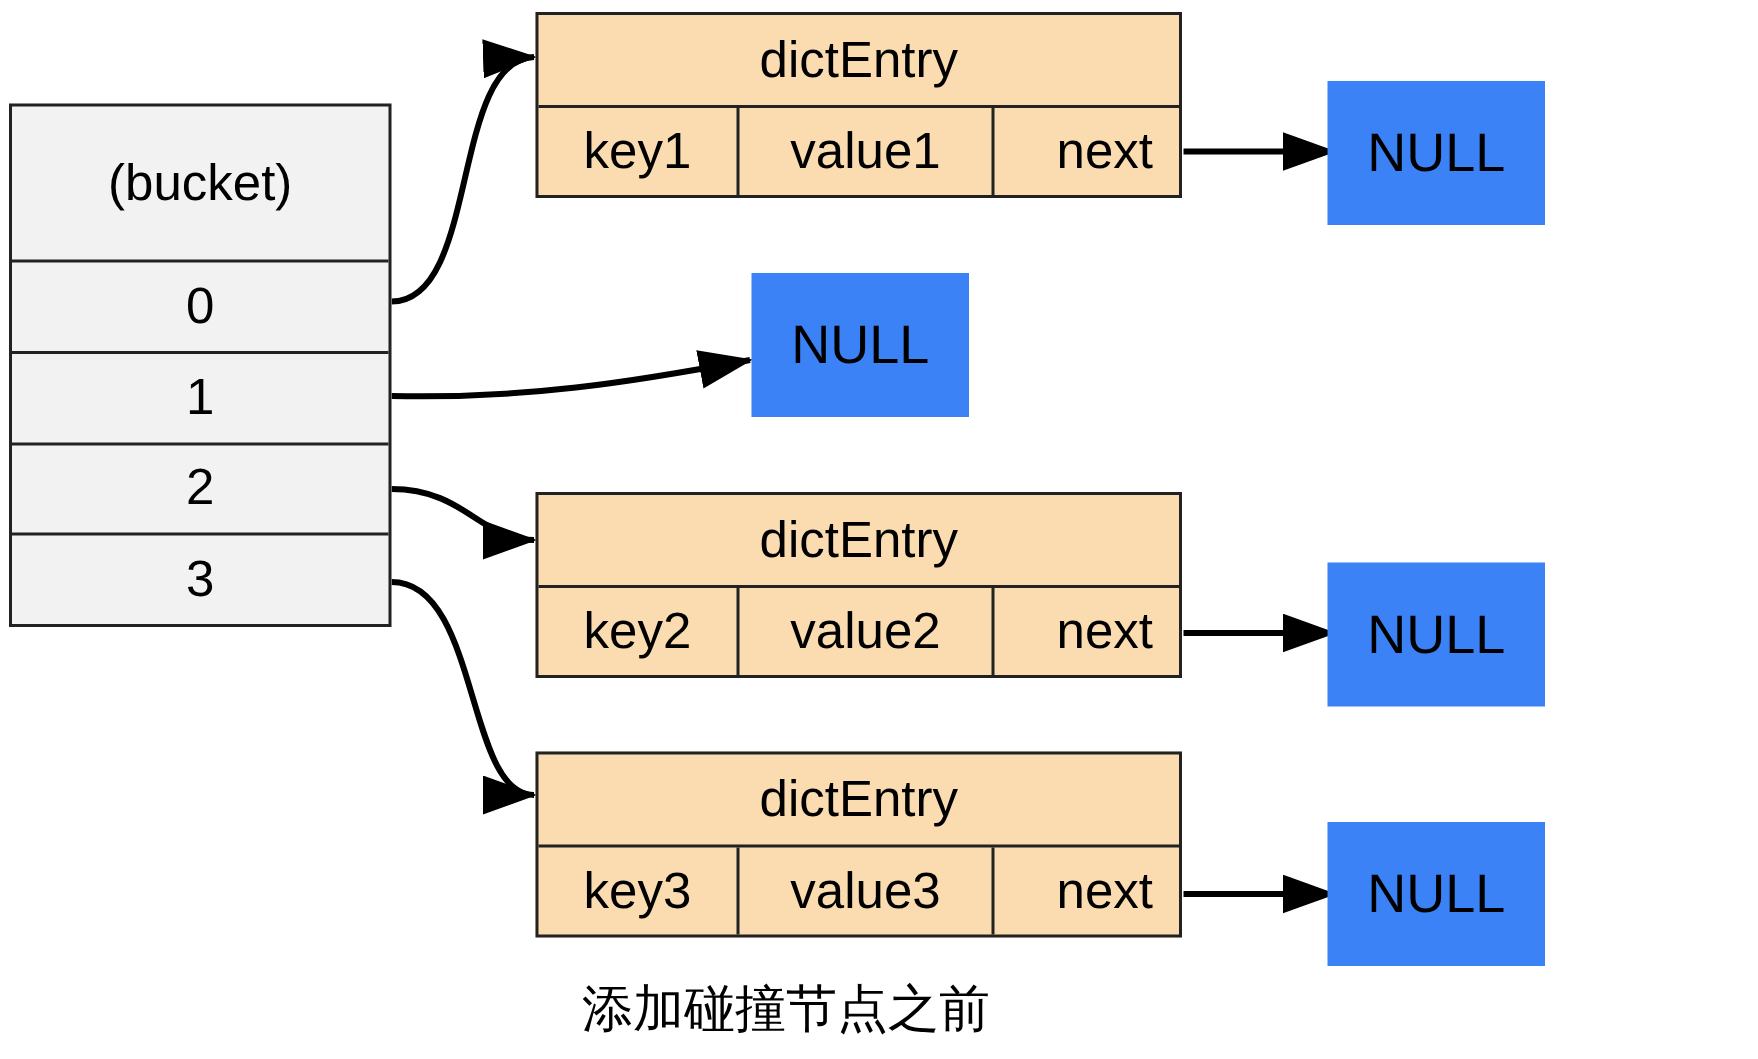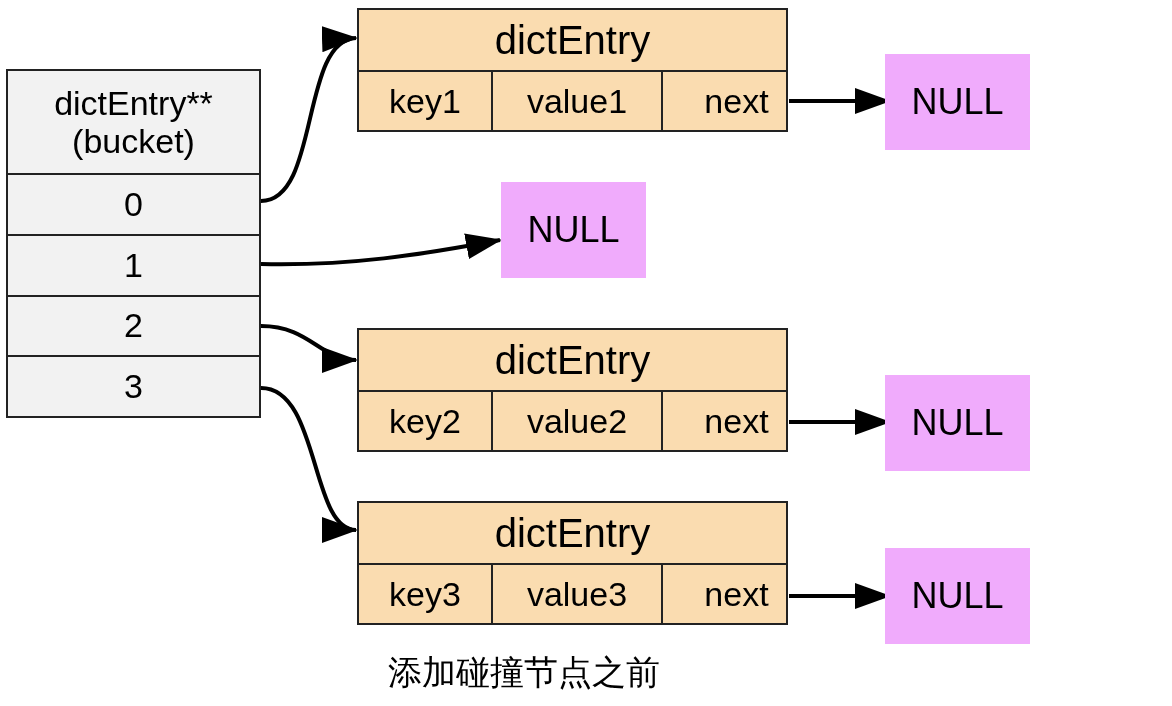--- a/index.html
+++ b/index.html
@@ -6,26 +6,26 @@
   body { width:1172px; height:706px; position:relative; overflow:hidden;
          font-family:"Liberation Sans", "DejaVu Sans", sans-serif; color:#000; }
   svg#links { position:absolute; left:0; top:0; width:1172px; height:706px; }
   .box { position:absolute; box-sizing:border-box; border:2px solid #222; }
   .bucket { left:6px; top:69px; width:255px; height:349px; background:#f2f2f2; display:flex; flex-direction:column; }
   .bucket .hdr { height:102px; border-bottom:2px solid #222; display:flex; flex-direction:column;
                  align-items:center; justify-content:center; font-size:34px; line-height:38px; }
   .bucket .slot { flex:1; display:flex; align-items:center; justify-content:center; font-size:34px; border-bottom:2px solid #222; }
   .bucket .slot:last-child { border-bottom:none; }
   .entry { width:431px; height:124px; background:#fadcb0; display:flex; flex-direction:column; }
-  .entry .title { height:60px; border-bottom:2px solid #222; display:flex; align-items:center; justify-content:center; font-size:40px; }
+  .entry .title { height:60px; border-bottom:2px solid #222; display:flex; align-items:center; justify-content:center; font-size:34px; }
   .entry .fields { flex:1; display:flex;border-radius:24px; }
   .entry .f { display:flex; align-items:center; justify-content:center; font-size:34px; border-right:2px solid #222; }
   .entry .f:last-child { border-right:none; }
   .f.k { width:132px; } .f.v { width:168px; } .f.n { flex:1;padding-left:24px; }
-  .null { position:absolute; background:#f0abfc; width:145px; height:96px; display:flex; align-items:center; justify-content:center; font-size:36px; }
+  .null { position:absolute; background:#3b82f6; width:145px; height:96px; display:flex; align-items:center; justify-content:center; font-size:36px; }
   .caption { position:absolute; left:388px; top:650px; font-family:Liberation Sans, sans-serif; font-size:34px; }
 </style>
 </head>
 <body>
 
 <svg id="links" viewBox="0 0 1172 706">
   <defs>
     <marker id="ah" markerWidth="10" markerHeight="8" refX="9" refY="4" orient="auto" markerUnits="userSpaceOnUse" viewBox="0 0 10 8">
       <path d="M0,0 L10,4 L0,8 z" fill="#000"></path>
     </marker>
@@ -37,21 +37,20 @@
   <path d="M261,264 C350,266 420,255 500,240" fill="none" stroke="#000" stroke-width="4" marker-end="url(#ahb)"></path>
   <path d="M261,326 C310,326 320,360 356,360" fill="none" stroke="#000" stroke-width="4" marker-end="url(#ahb)"></path>
   <path d="M261,388 C320,388 310,530 356,530" fill="none" stroke="#000" stroke-width="4" marker-end="url(#ahb)"></path>
   <path d="M789,101 L889,101" fill="none" stroke="#000" stroke-width="4" marker-end="url(#ahb)"></path>
   <path d="M789,422 L889,422" fill="none" stroke="#000" stroke-width="4" marker-end="url(#ahb)"></path>
   <path d="M789,596 L889,596" fill="none" stroke="#000" stroke-width="4" marker-end="url(#ahb)"></path>
 </svg>
 
 <div class="box bucket">
   <div class="hdr">
-    <span>dictEntry**</span>
     <span>(bucket)</span>
   </div>
   <div class="slot">0</div>
   <div class="slot">1</div>
   <div class="slot">2</div>
   <div class="slot">3</div>
 </div>
 
 <div class="box entry" style="position:absolute; left:357px; top:8px;">
   <div class="title">dictEntry</div>

